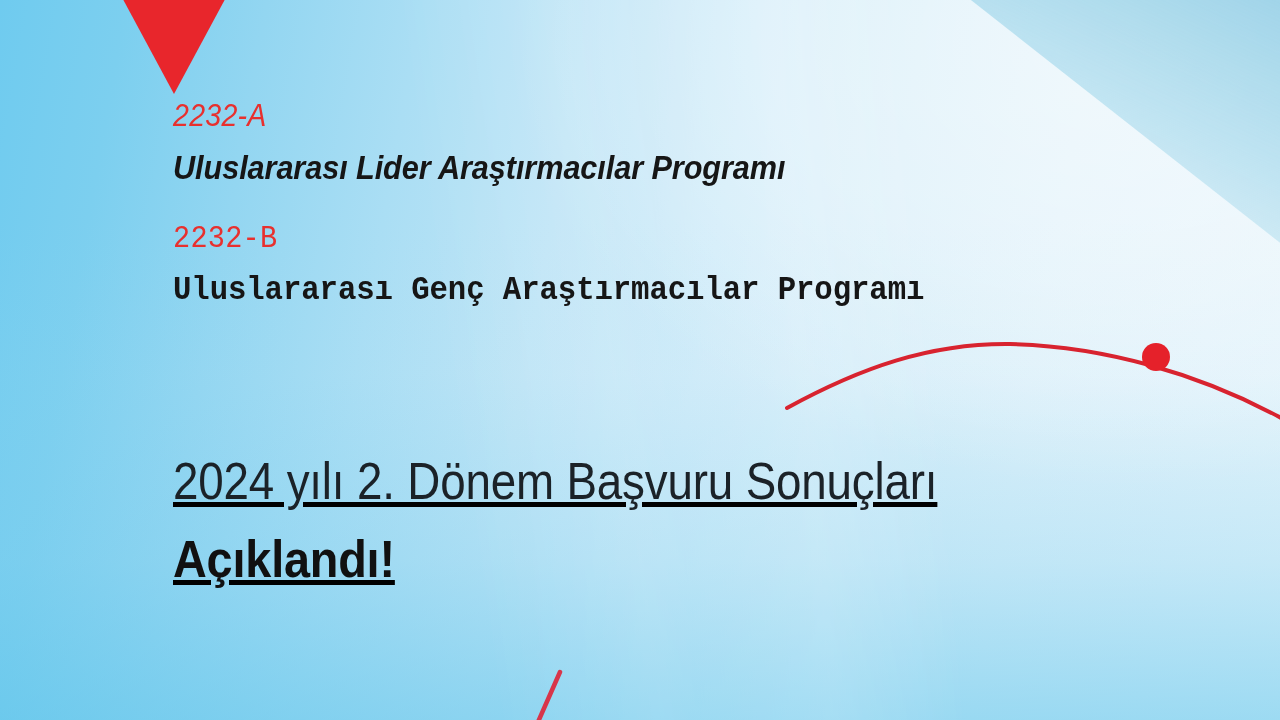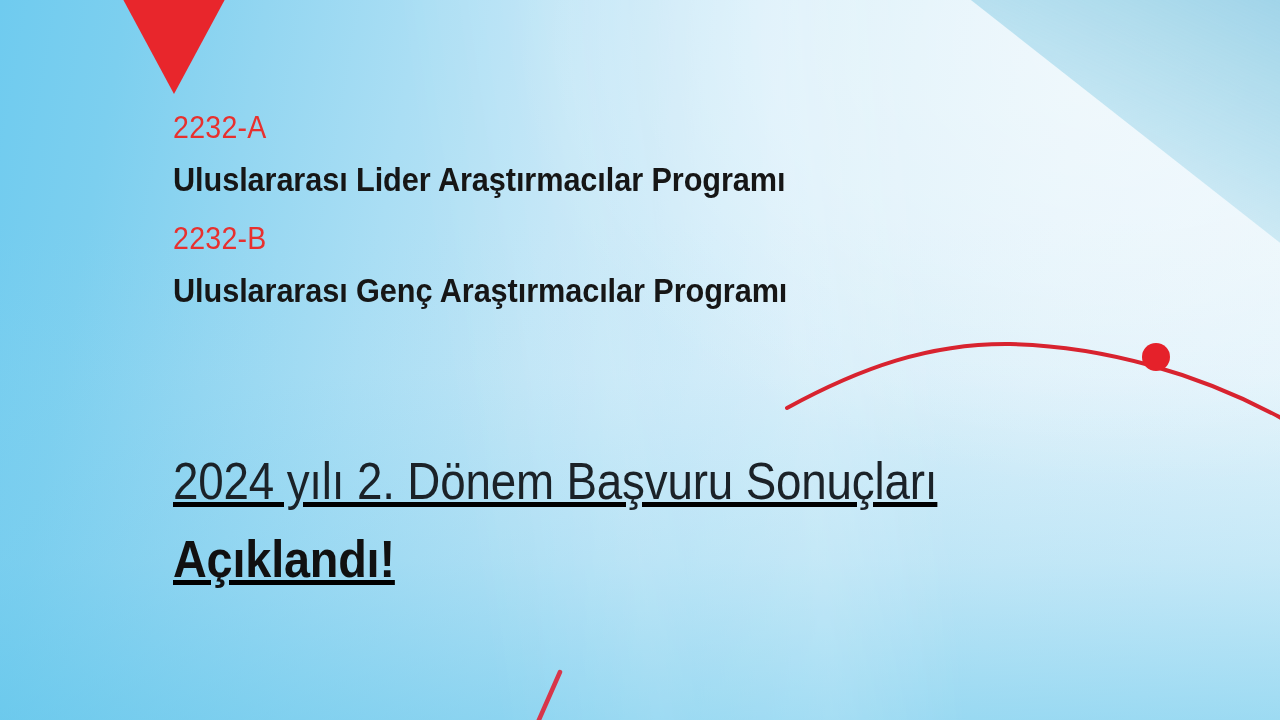--- a/index.html
+++ b/index.html
@@ -114,23 +114,23 @@
   .prog-name {
     color: #161616;
     font-size: 33px;
     line-height: 1.0;
     font-weight: 700;
     letter-spacing: -0.1px;
     transform: scaleX(0.93);
     transform-origin: left center;
     white-space: nowrap;
   }
-  .block-a { position: absolute; top: 112px; left: 0; }
+  .block-a { position: absolute; top: 100px; left: 0; font-style: italic; }
   .block-a .prog-name { margin-top: 20px; }
-  .block-b { position: absolute; top: 223px; left: 0; }
+  .block-b { position: absolute; top: 223px; left: 0; font-family: Liberation Mono, monospace; }
   .block-b .prog-name { margin-top: 20px; }
 
   .headline {
     position: absolute;
     top: 455px;
     left: 0;
     text-decoration: underline;
   }
   .headline-line1 {
     color: #1b2228;

